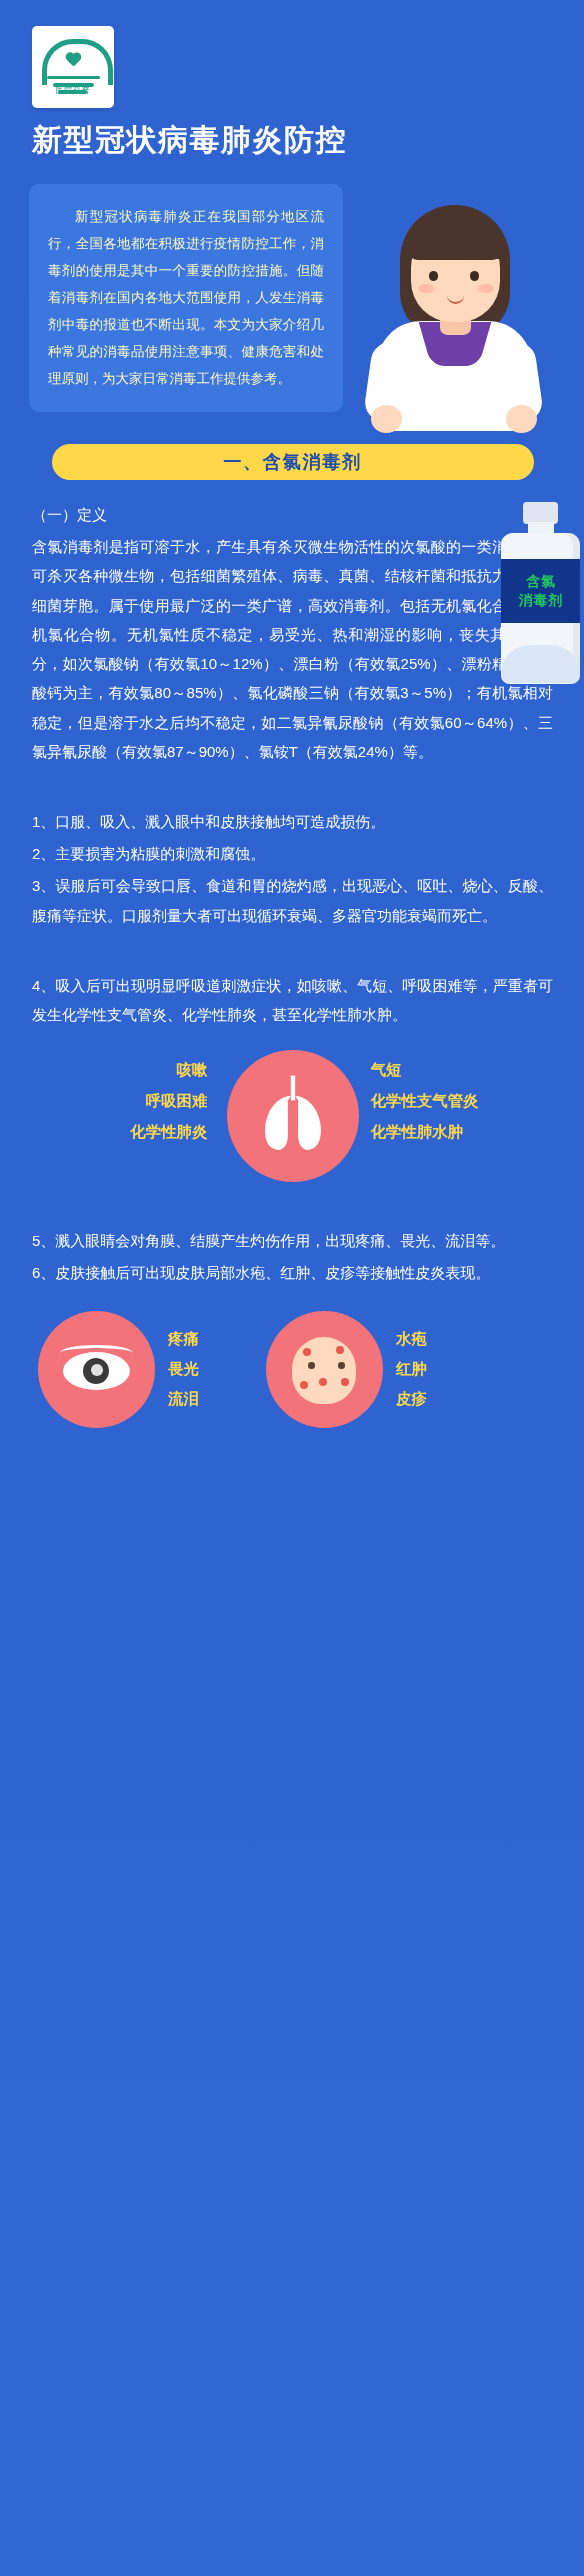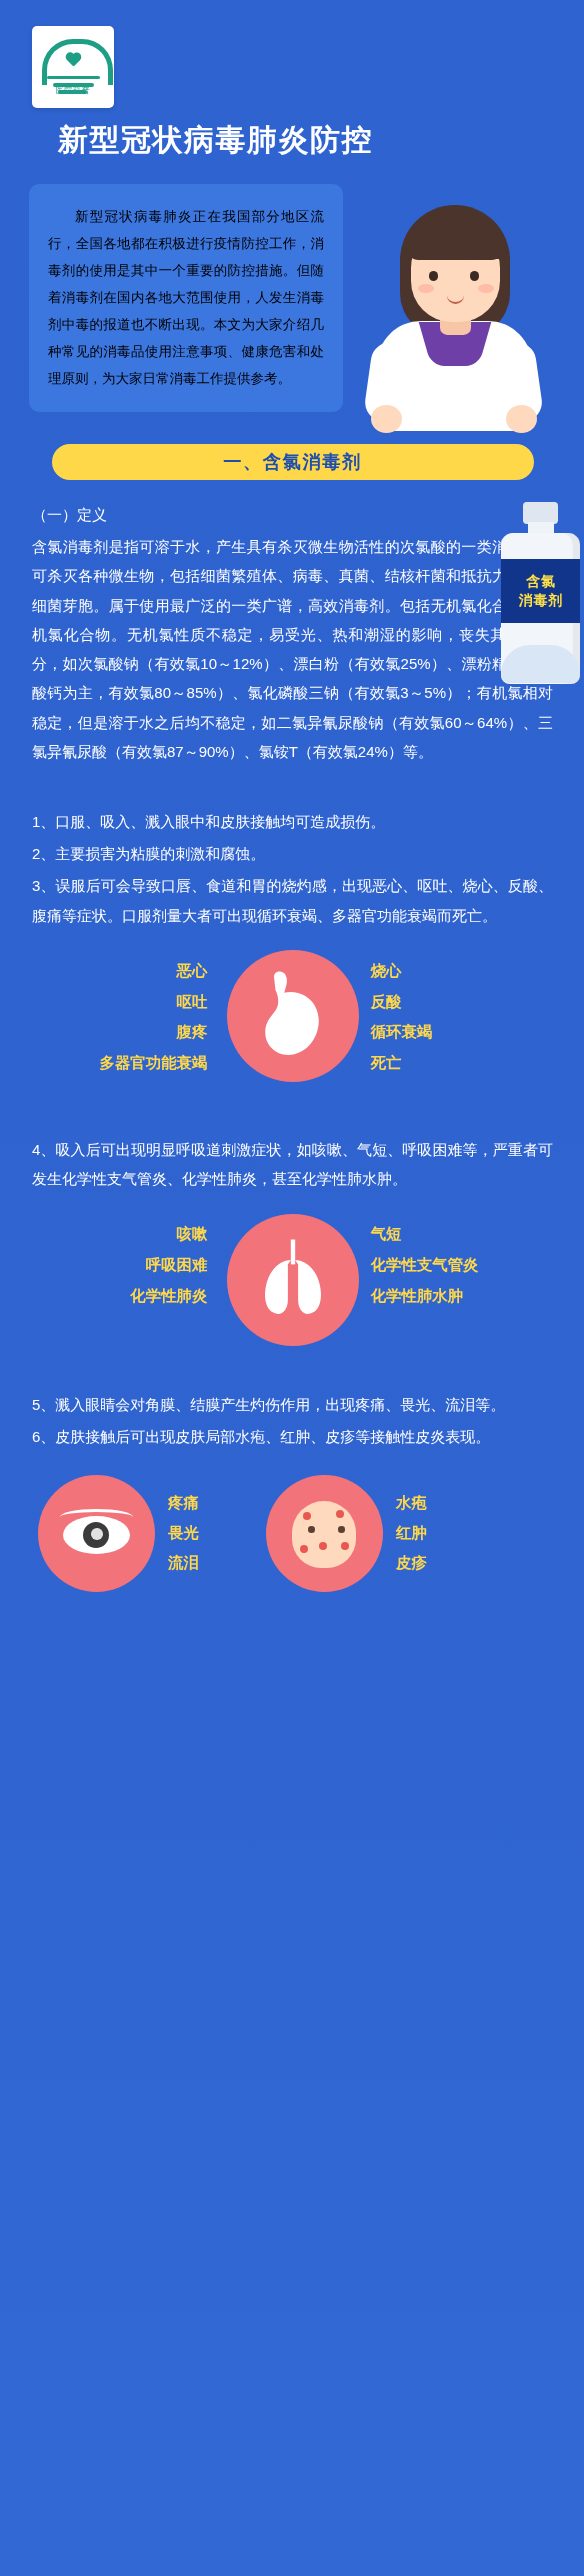--- a/index.html
+++ b/index.html
@@ -43,21 +43,21 @@
   .logo-lines{position:absolute;left:7.3px;top:42px;width:53px;}
   .logo-lines i{display:block;height:3.7px;background:#1f9e86;border-radius:2.2px;margin-bottom:3.7px;}
   .logo-lines i:nth-child(2){width:41px;margin-left:5.8px;}
   .logo-lines i:nth-child(3){width:29px;margin-left:11.7px;}
   .logo-text{
     position:absolute;left:0;top:51px;width:67px;text-align:center;
     font-size:8px;color:#1f9e86;letter-spacing:0.7px;
   }
 
   
-  .titles{padding:13px 20px 0 32px;margin-left:26px;}
+  .titles{padding:13px 20px 0 32px;}
   .title-1{
     font-size:30px;font-weight:bold;letter-spacing:1.5px;color:#ffffff;
     line-height:1.25;margin:0 0 7.3px 0;
   }
   .title-2{
     display:inline-block;background:#ffffff;color:#e8442c;
     font-size:39px;font-weight:bold;letter-spacing:2.2px;
     padding:2.9px 13px 5.8px 13px;border-radius:4.4px;line-height:1.1;
     margin:0 0 8.8px 0;
   }
@@ -66,21 +66,21 @@
     line-height:1.25;margin:0;
   }
 
   
   .intro-row{
     position:relative;margin:25px 29px 0 29px;min-height:241px;
   }
   .intro-card{
     width:314px;background:#3c77e0;border-radius:10.2px;
     padding:19px 19px 20.5px 19px;box-sizing:border-box;
-    font-size:13.5px;line-height:2.0;color:#000000;text-align:justify;
+    font-size:13.5px;line-height:2.0;color:#fef9c3;text-align:justify;
   }
   .intro-card p{margin:0;text-indent:2em;}
 
   
   .nurse{position:absolute;right:4.4px;bottom:-2.9px;width:197px;height:241px;}
   .n-hair-back{position:absolute;left:45px;top:19px;width:110px;height:132px;background:#4a342c;border-radius:55px 55px 44px 44px;}
   .n-body{position:absolute;left:22px;top:135px;width:155px;height:110px;background:#ffffff;border-radius:44px 44px 10.2px 10.2px;}
   .n-collar-l{position:absolute;left:70px;top:136px;width:34px;height:44px;background:#6f3fa8;transform:skewX(16deg);border-radius:0 0 0 13px;}
   .n-collar-r{position:absolute;left:96px;top:136px;width:34px;height:44px;background:#6f3fa8;transform:skewX(-16deg);border-radius:0 0 13px 0;}
   .n-neck{position:absolute;left:85px;top:117px;width:31px;height:32px;background:#f6c6a6;border-radius:7.3px;}
@@ -120,21 +120,21 @@
   }
   .bottle-cap{position:absolute;left:26px;top:0;width:35px;height:22px;background:#dfe6ef;border-radius:3.7px;}
   .bottle-neck{position:absolute;left:31px;top:20.5px;width:26px;height:11.7px;background:#eef3f8;}
   .bottle-body{
     position:absolute;left:4.4px;top:31px;width:79px;height:151px;background:#f2f6fa;
     border-radius:11.7px 11.7px 8.8px 8.8px;box-shadow:inset -7.3px 0 0 rgba(0,0,0,.05);
   }
   .bottle-label{
     position:absolute;left:4.4px;top:57px;width:79px;height:64px;background:#12358c;
     display:flex;flex-direction:column;align-items:center;justify-content:center;
-    color:#fde047;font-size:14px;font-weight:bold;line-height:1.35;letter-spacing:0.7px;
+    color:#22c55e;font-size:14px;font-weight:bold;line-height:1.35;letter-spacing:0.7px;
   }
   .bottle-wave{
     position:absolute;left:4.4px;top:143px;width:79px;height:38px;background:#d8e6f6;
     border-radius:29px 29px 8.8px 8.8px;
   }
 
   
   .sym-row{
     position:relative;margin:13px 32px 0 32px;min-height:139px;
   }
@@ -242,40 +242,20 @@
   </div>
 
   <div class="gap"></div>
 
   <div class="body-block">
     <p>1、口服、吸入、溅入眼中和皮肤接触均可造成损伤。</p>
     <p>2、主要损害为粘膜的刺激和腐蚀。</p>
     <p>3、误服后可会导致口唇、食道和胃的烧灼感，出现恶心、呕吐、烧心、反酸、腹痛等症状。口服剂量大者可出现循环衰竭、多器官功能衰竭而死亡。</p>
   </div>
 
-  <div class="sym-row" style="min-height:154px">
-    <div class="circle pink" style="top:7.3px"></div>
-    <div class="stomach">
-      <svg width="88" height="95" viewBox="0 0 120 130" aria-hidden="true">
-        <path d="M34 12 C34 4 46 2 50 10 C54 18 50 26 48 34 C62 30 84 36 92 56 C102 80 88 112 62 118 C40 123 22 108 22 88 C22 74 30 66 36 58 C42 50 40 38 36 30 Z" fill="#ffffff"></path>
-      </svg>
-    </div>
-    <div class="sym-left">
-      <div>恶心</div>
-      <div>呕吐</div>
-      <div>腹疼</div>
-      <div>多器官功能衰竭</div>
-    </div>
-    <div class="sym-right">
-      <div>烧心</div>
-      <div>反酸</div>
-      <div>循环衰竭</div>
-      <div>死亡</div>
-    </div>
-  </div>
 
   <div class="gap"></div>
 
   <div class="body-block">
     <p>4、吸入后可出现明显呼吸道刺激症状，如咳嗽、气短、呼吸困难等，严重者可发生化学性支气管炎、化学性肺炎，甚至化学性肺水肿。</p>
   </div>
 
   <div class="sym-row" style="min-height:146px">
     <div class="circle pink" style="top:7.3px"></div>
     <div class="lungs">

